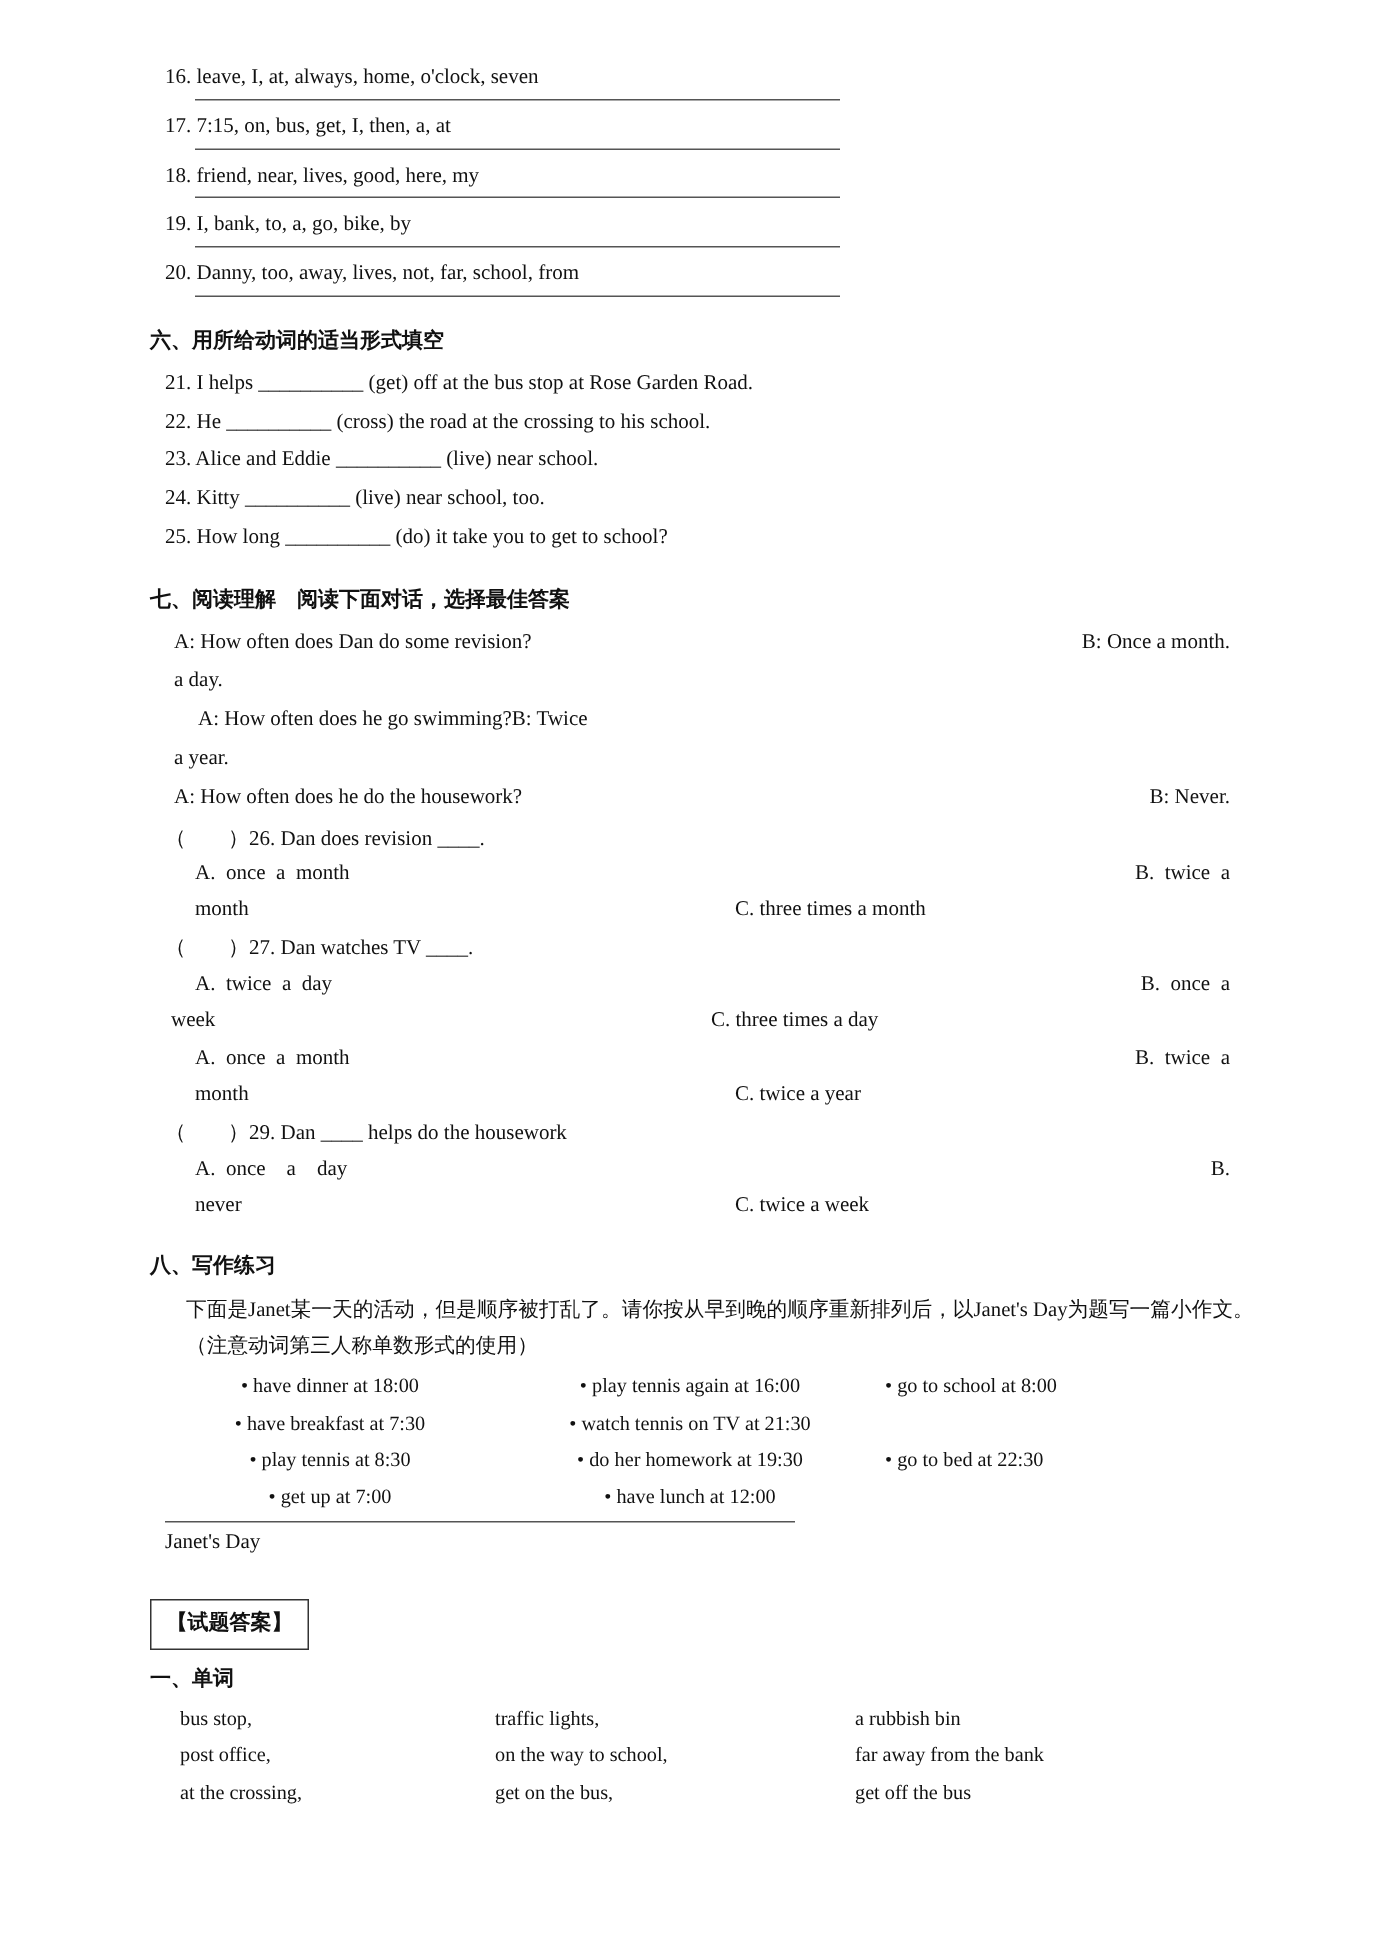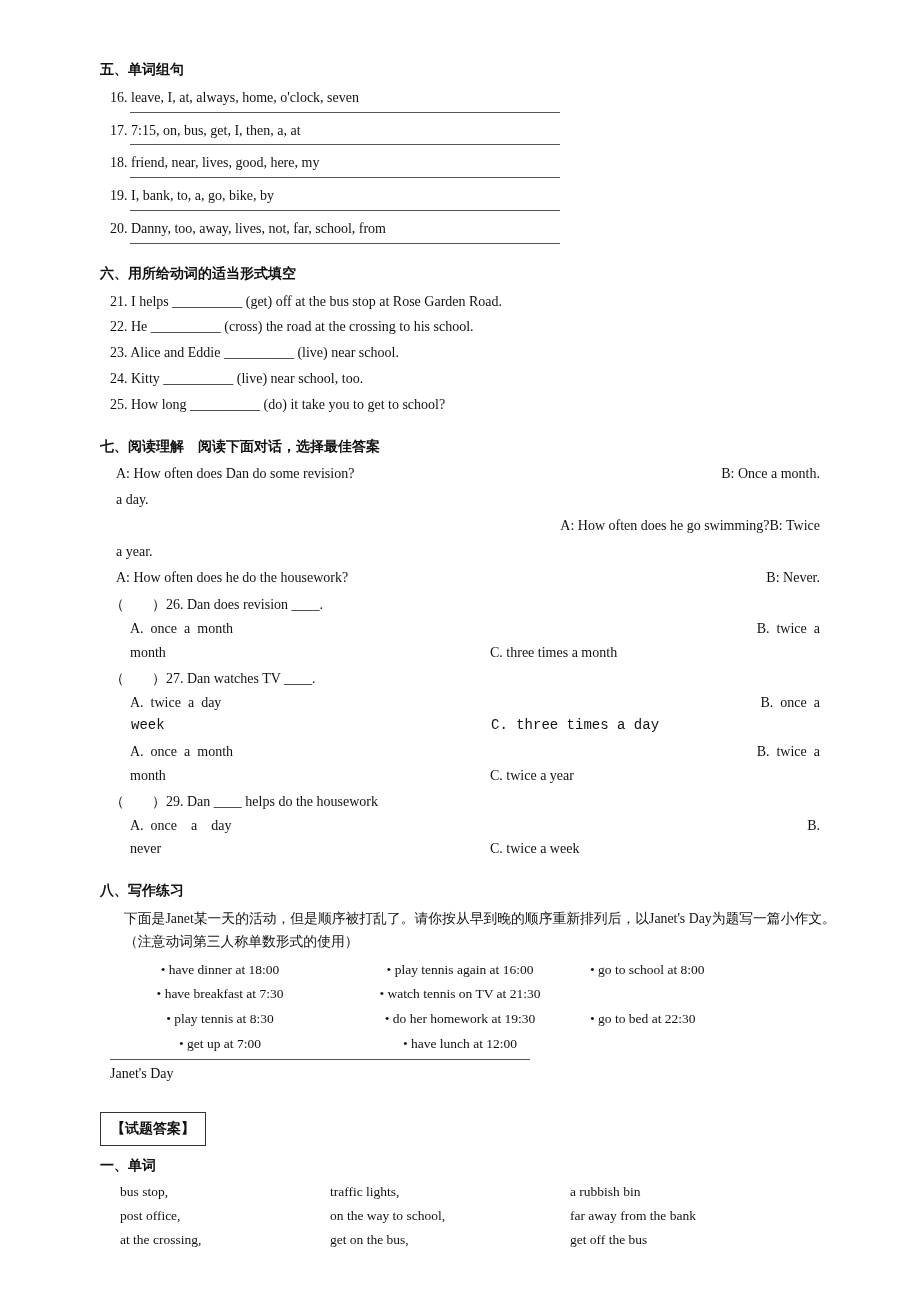--- a/index.html
+++ b/index.html
@@ -92,21 +92,20 @@
       border-bottom: 1px solid #555;
       width: 420px;
       margin: 4px 0 2px 10px;
       display: block;
     }
   </style>
 </head>
 <body>
 
 <div>
-  <div class="section-title">五、单词组句</div>
 
   <div class="q-block">
     <div class="question-line">
       <span>16. </span>
       <span>leave, I, at, always, home, o'clock, seven</span>
     </div>
     <span class="underline-line"></span>
   </div>
 
   <div class="q-block">
@@ -164,21 +163,21 @@
 <div style="margin-top:10px;">
   <div class="section-title">七、阅读理解　阅读下面对话，选择最佳答案</div>
 
   <div class="reading-block" style="display:flex; justify-content:space-between; padding-right:20px;gap:20px;">
     <span>A: How often does Dan do some revision?</span>
     <span>B: Once a month.</span>
   </div>
   <div class="reading-block" style="margin-left:16px;">
     <span>a day.</span>
   </div>
-  <div class="reading-block" style="display:flex; justify-content:flex-end; padding-right:20px; padding-left:16px;">
+  <div class="reading-block" style="display:flex; justify-content:flex-start; padding-right:20px; padding-left:16px;">
     <span>A: How often does he go swimming?</span>
     <span>B: Twice</span>
   </div>
   <div class="reading-block" style="margin-left:16px;">
     <span>a year.</span>
   </div>
   <div class="reading-block" style="display:flex; justify-content:space-between; padding-right:20px;">
     <span>A: How often does he do the housework?</span>
     <span>B: Never.</span>
   </div>
@@ -198,21 +197,21 @@
   </div>
 
   <div style="margin-top:2px; margin-left:10px;">
     <div>
       <span>（　　）27. Dan watches TV ____.</span>
     </div>
     <div style="display:flex; justify-content:space-between; margin-left:20px; padding-right:20px;">
       <span>A.&nbsp;&nbsp;twice&nbsp;&nbsp;a&nbsp;&nbsp;day</span>
       <span>B.&nbsp;&nbsp;once&nbsp;&nbsp;a</span>
     </div>
-    <div style="display:flex; margin-left:21px;font-family:Liberation Mono, monospace;">
+    <div style="display:flex; margin-left:4px;">
       <span style="min-width:360px;">week</span>
       <span>C. three times a day</span>
     </div>
   </div>
 
   <div style="margin-top:2px; margin-left:10px;">
     <div style="display:flex; justify-content:space-between; margin-left:20px; padding-right:20px;">
       <span>A.&nbsp;&nbsp;once&nbsp;&nbsp;a&nbsp;&nbsp;month</span>
       <span>B.&nbsp;&nbsp;twice&nbsp;&nbsp;a</span>
     </div>

